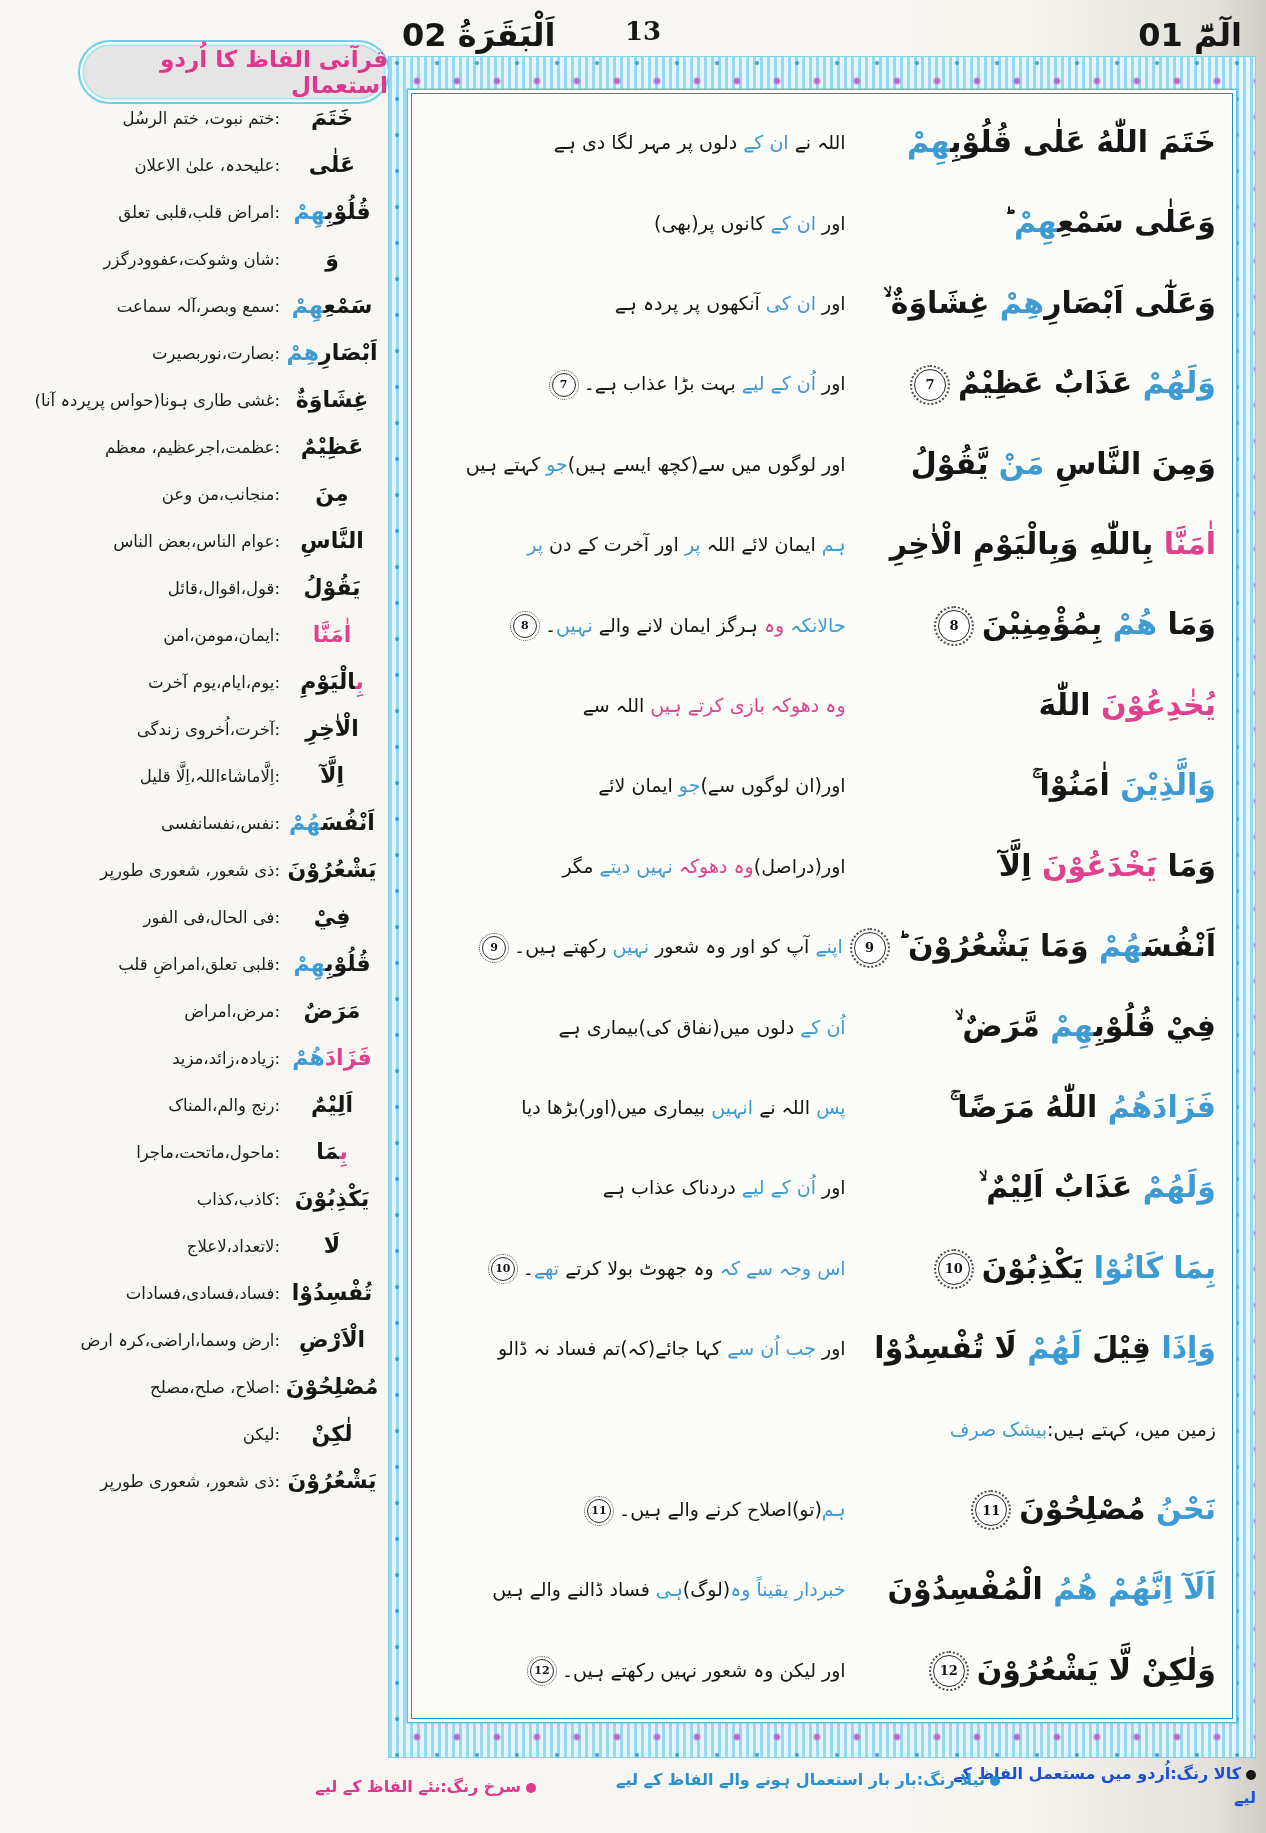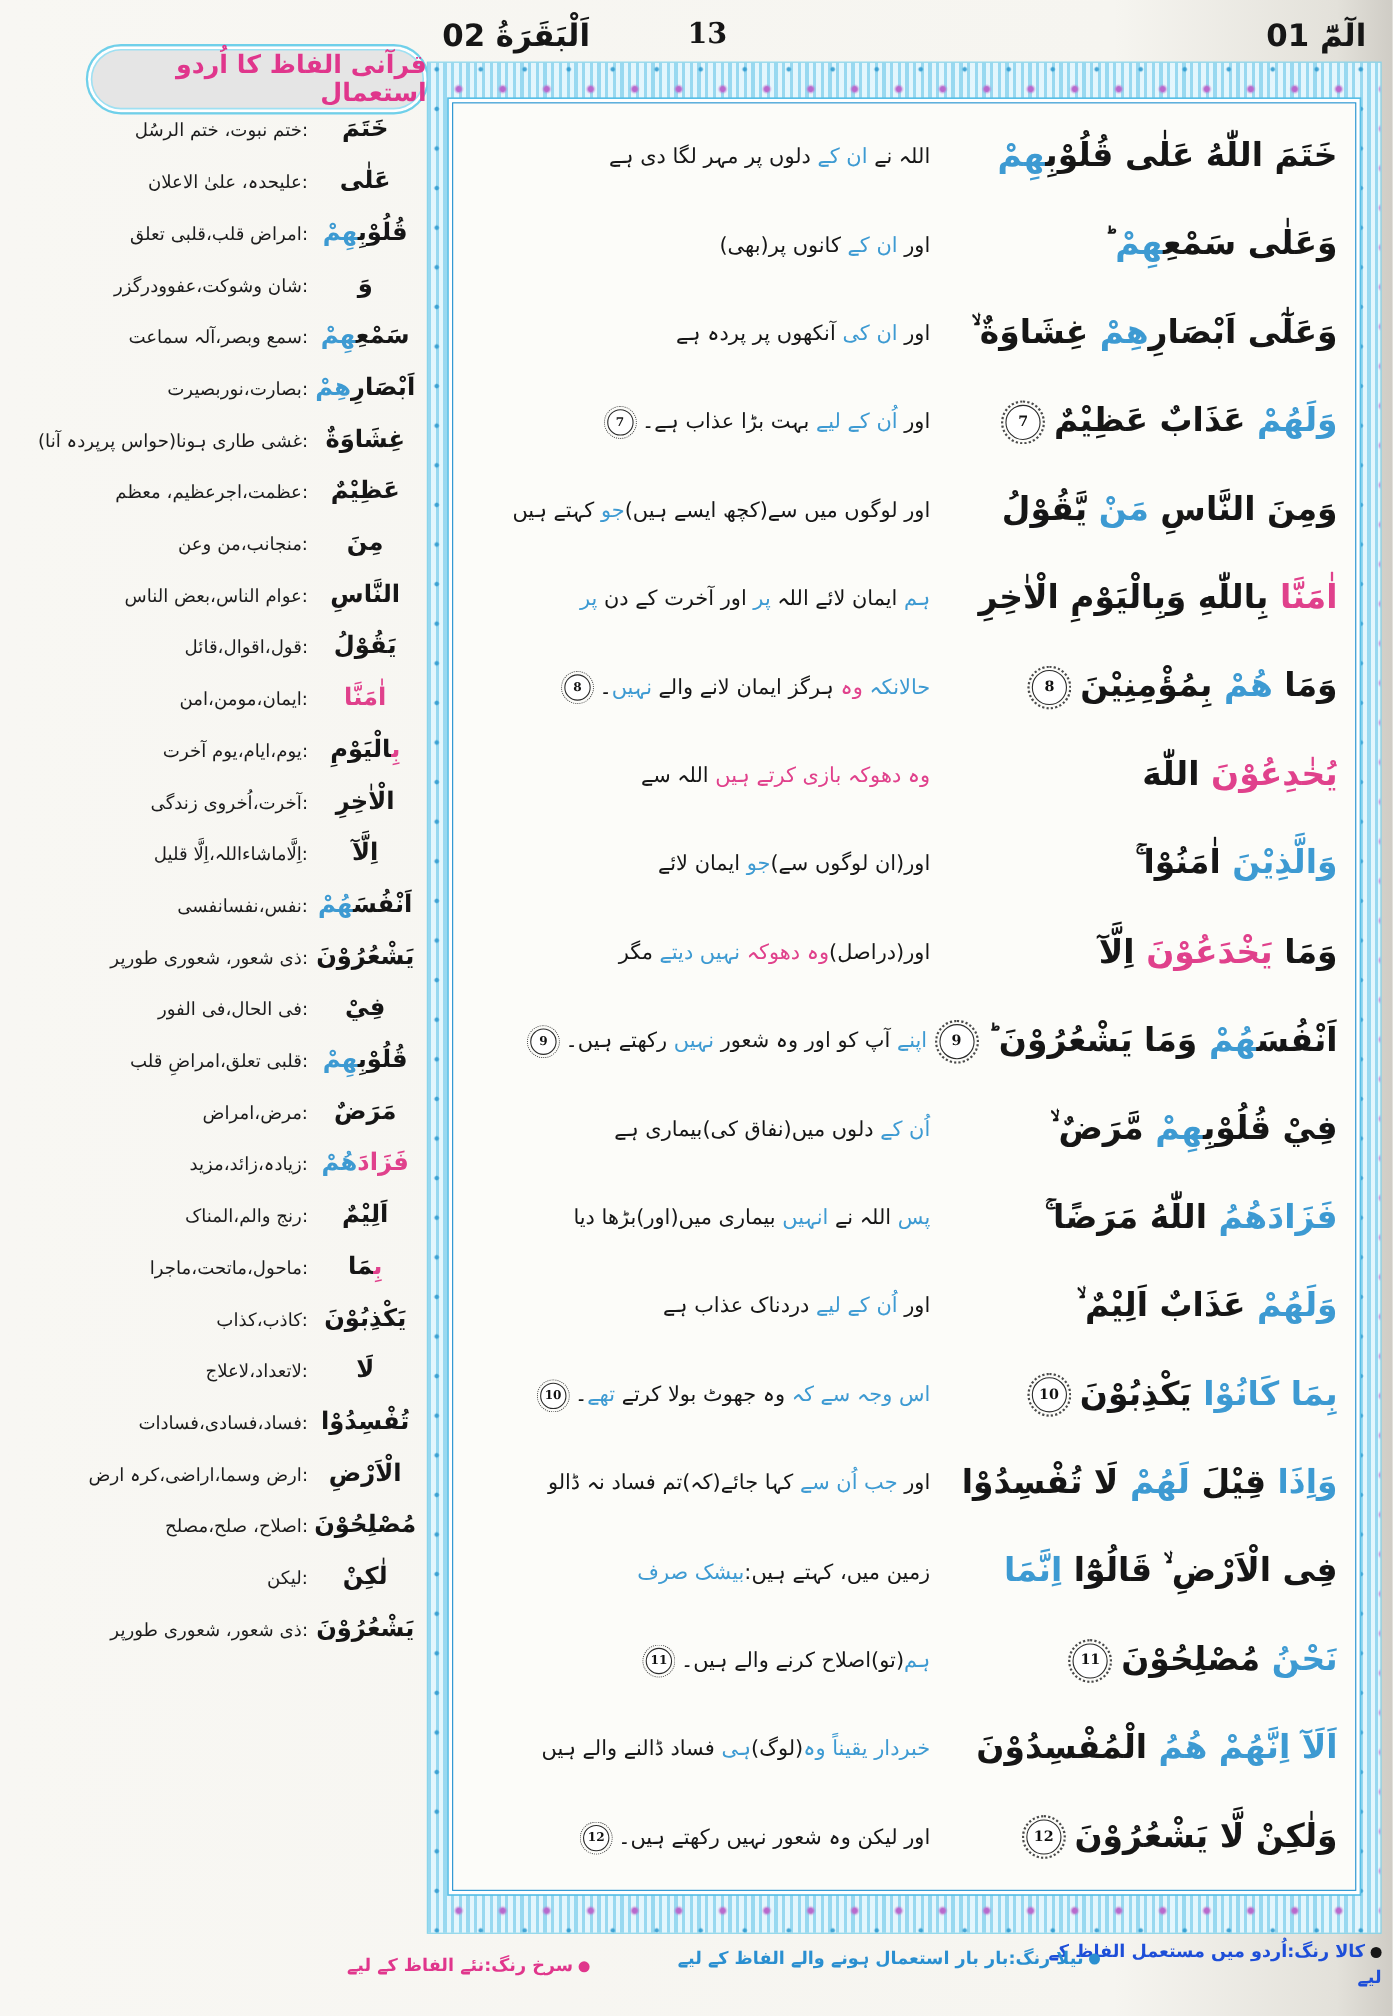--- a/index.html
+++ b/index.html
@@ -3,21 +3,21 @@
 <meta charset="utf-8">
 <style>
   html,body{margin:0;padding:0;}
   body{
     width:1266px;height:1833px;position:relative;overflow:hidden;
     font-family:"DejaVu Sans",sans-serif;
     background:linear-gradient(90deg,#f8f7f3 0%,#f6f5f0 80%,#e3e1da 96%,#cfccc5 100%);
     color:#161616;
   }
   
-  .hdr-item{position:absolute;top:16px;font-weight:bold;font-size:28px;white-space:nowrap;}
+  .hdr-item{position:absolute;top:16px;font-weight:bold;font-size:32px;white-space:nowrap;}
   .hdr-surah{left:402px;}
   .hdr-page{left:0;right:0;text-align:center;font-family:"DejaVu Serif",serif;font-size:26px;padding-left:20px;}
   .hdr-juz{right:24px;margin-left:10px;}
   
   .badge{
     position:absolute;left:78px;top:40px;width:308px;height:60px;
     border:2.5px solid #6fd0ea;border-radius:32px;
     box-shadow:inset 0 0 0 2.5px #fff,inset 0 0 0 4px #9fe0f2;
     display:flex;align-items:center;justify-content:center;background:#e5e5e5;
   }
@@ -267,21 +267,20 @@
         </div>
         <div class="verse-row">
           <div class="ar-cell"><span class="seg-b">بِمَا كَانُوْا</span><span class="seg-k"> يَكْذِبُوْنَ</span><span class="mk">10</span></div>
           <div class="ur-cell"><span class="seg-b">اس وجہ سے کہ</span><span class="seg-k"> وہ جھوٹ بولا کرتے </span><span class="seg-b">تھے</span><span class="seg-k">۔</span><span class="mk sm">10</span></div>
         </div>
         <div class="verse-row">
           <div class="ar-cell"><span class="seg-b">وَاِذَا</span><span class="seg-k"> قِيْلَ </span><span class="seg-b">لَهُمْ</span><span class="seg-k"> لَا تُفْسِدُوْا</span></div>
           <div class="ur-cell"><span class="seg-k">اور </span><span class="seg-b">جب اُن سے</span><span class="seg-k"> کہا جائے(کہ)تم فساد نہ ڈالو</span></div>
         </div>
         <div class="verse-row">
-          <div class="ar-cell"><span class="seg-k">فِی الْاَرْضِ ۙ قَالُوْٓا </span><span class="seg-b">اِنَّمَا</span></div>
           <div class="ur-cell"><span class="seg-k">زمین میں، کہتے ہیں:</span><span class="seg-b">بیشک صرف</span></div>
         </div>
         <div class="verse-row">
           <div class="ar-cell"><span class="seg-b">نَحْنُ</span><span class="seg-k"> مُصْلِحُوْنَ</span><span class="mk">11</span></div>
           <div class="ur-cell"><span class="seg-b">ہم</span><span class="seg-k">(تو)اصلاح کرنے والے ہیں۔</span><span class="mk sm">11</span></div>
         </div>
         <div class="verse-row">
           <div class="ar-cell"><span class="seg-b">اَلَآ اِنَّهُمْ هُمُ</span><span class="seg-k"> الْمُفْسِدُوْنَ</span></div>
           <div class="ur-cell"><span class="seg-b">خبردار یقیناً وہ</span><span class="seg-k">(لوگ)</span><span class="seg-b">ہی</span><span class="seg-k"> فساد ڈالنے والے ہیں</span></div>
         </div>

